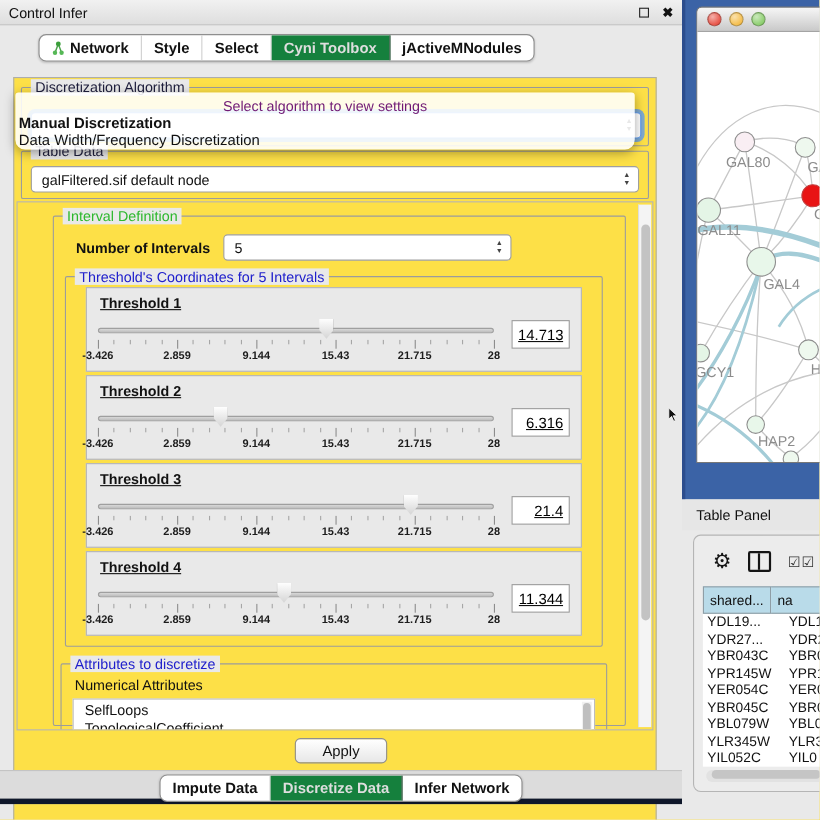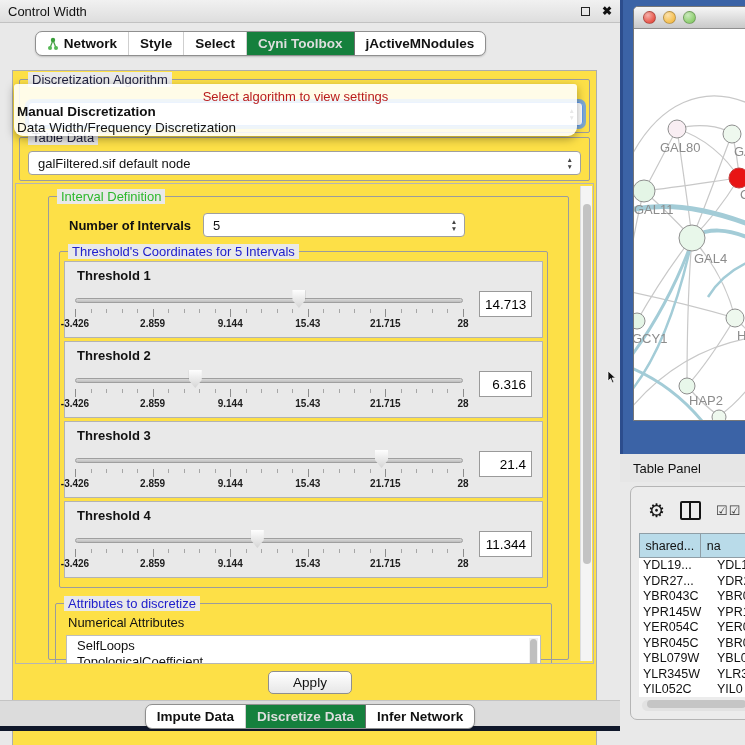--- a/index.html
+++ b/index.html
@@ -39,40 +39,40 @@
            font-size:13px; display:flex; align-items:center; padding:0 20px 0 9px; }
   .combo .spin { position:absolute; right:7px; top:4px; font-size:6.5px; line-height:7px; color:#444; text-align:center; }
   .combo.focused { box-shadow:0 0 0 3px rgba(95,155,240,.8); border-color:#5f9bf0; }
 
   .disc-fieldset { position:absolute; left:6px; top:8px; width:571px; height:54px; }
   .disc-combo { position:absolute; left:8px; right:6px; top:22px; }
 
   .popup { position:absolute; left:14px; top:84px; width:563px; height:52px; z-index:30;
            background:rgba(255,255,255,.88); border-radius:3px 3px 9px 9px;
            box-shadow:0 3px 10px rgba(0,0,0,.35); }
-  .popup .hint { position:absolute; top:5px; left:0; right:0; text-align:center; color:#b91c1c; font-size:13px; }
+  .popup .hint { position:absolute; top:5px; left:0; right:0; text-align:center; color:#701a75; font-size:13px; }
   .popup .opt { position:absolute; left:3px; font-size:13.5px; white-space:nowrap; }
   .popup .opt.o1 { top:20px; font-weight:bold; }
   .popup .opt.o2 { top:36px; }
 
   .td-fieldset { position:absolute; left:6px; top:66px; width:571px; height:44px; }
   .td-combo { position:absolute; left:8px; right:8px; top:13px; }
 
   .main-area { position:absolute; left:2px; top:112px; width:579px; height:481px;
                border:1px solid #b5b5b5; overflow:hidden; }
   .vscroll { position:absolute; right:1px; top:2px; bottom:2px; width:12px; background:#f4f4f4;
              border-left:1px solid #ddd; }
   .vthumb { position:absolute; left:2px; width:8px; top:18px; height:360px; background:#c3c3c3; border-radius:5px; }
 
   .interval-fieldset { position:absolute; left:32px; top:12px; right:24px; bottom:3px; }
   .noi-row { margin:16px 0 8px 20px; display:flex; align-items:center; gap:12px; }
   .noi-label { font-size:13px; font-weight:bold; }
   .noi-combo { width:262px; }
 
-  .thr-fieldset { margin:14px 20px 0 10px; padding:9px 4px 6px; }
+  .thr-fieldset { margin:14px 20px 0 10px; padding:9px 18px 6px;text-decoration:underline; }
   .threshold-box { border:1px solid #b3b3b3; background:#e9e9e9; padding:4px 10px 7px; margin-bottom:3px; }
   .th-label { font-size:13px; font-weight:bold; margin:2px 0 0 2px; }
   .slider-row { display:flex; align-items:flex-start; gap:16px; margin-top:3px; }
   .slider { position:relative; flex:1; height:44px; }
   .track { position:absolute; left:0; right:0; top:12px; height:5px; border:1px solid #9f9f9f;
            border-radius:3px; background:linear-gradient(#d9d9d9,#bdbdbd); }
   .thumb { position:absolute; top:4px; width:13px; height:18px;
            background:linear-gradient(#fefefe,#d5d5d5);
            clip-path:polygon(0 0,100% 0,100% 56%,50% 100%,0 56%);
            filter:drop-shadow(0 0 1px #777); }
@@ -131,21 +131,21 @@
 
   .net-icon { display:inline-block; }
   .mouse-cursor { position:absolute; left:607px; top:370px; }
 </style>
 </head>
 <body>
 
 <div class="left-panel">
 
   <div class="titlebar">
-    <span class="title">Control Width</span>
+    <span class="title">Control Infer</span>
     <span class="float-btn"></span>
     <span class="close-btn">✖</span>
   </div>
 
   <div class="tabbar">
     <span class="tabgroup">
       <span class="tab">
         <svg class="net-icon" width="12" height="14" viewBox="0 0 12 14">
           <line x1="6" y1="3" x2="3" y2="11" stroke="#4aa04a" stroke-width="1.3"></line>
           <line x1="6" y1="3" x2="9" y2="11" stroke="#4aa04a" stroke-width="1.3"></line>

